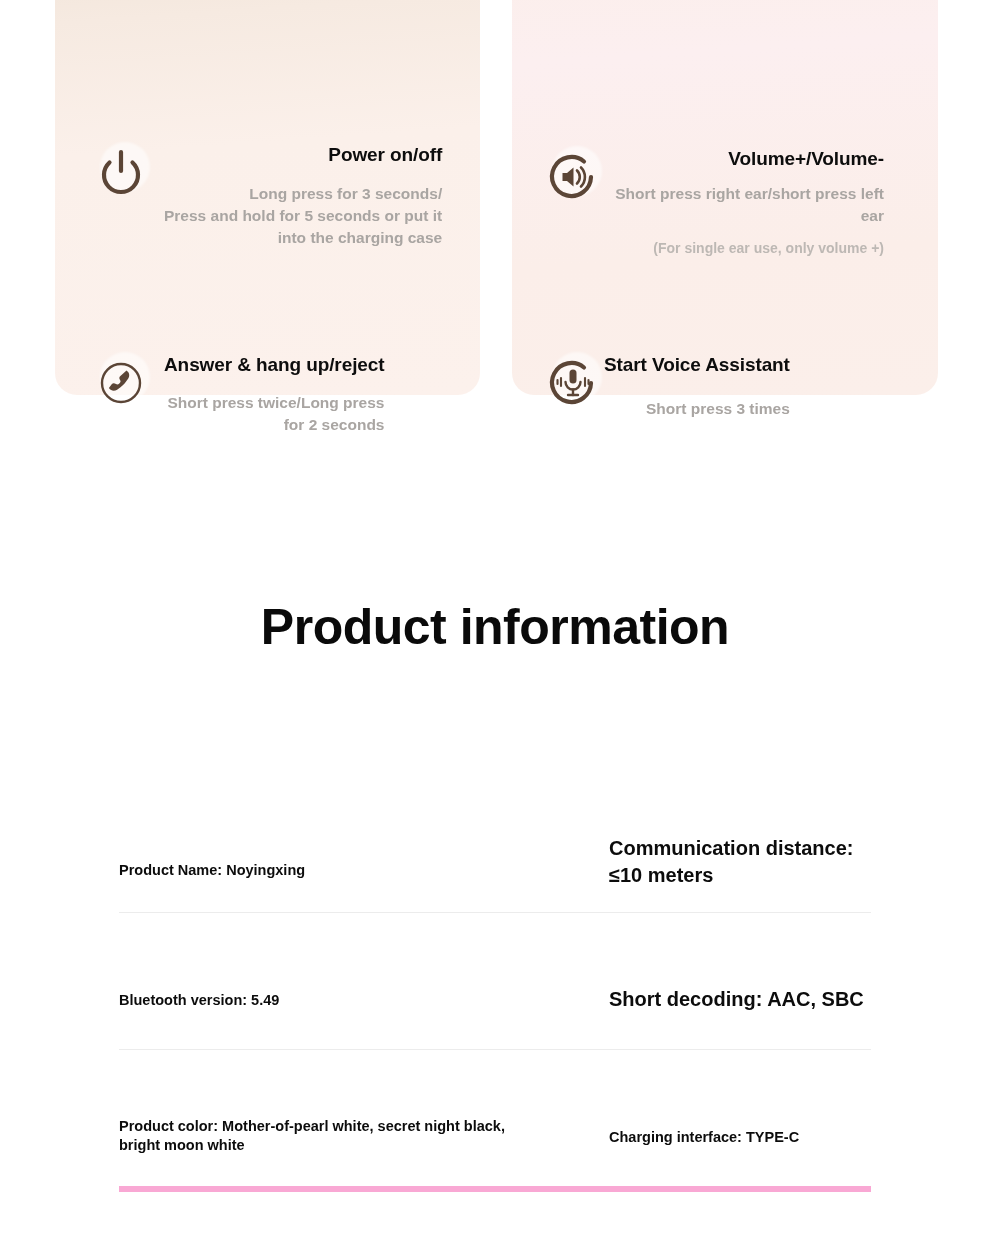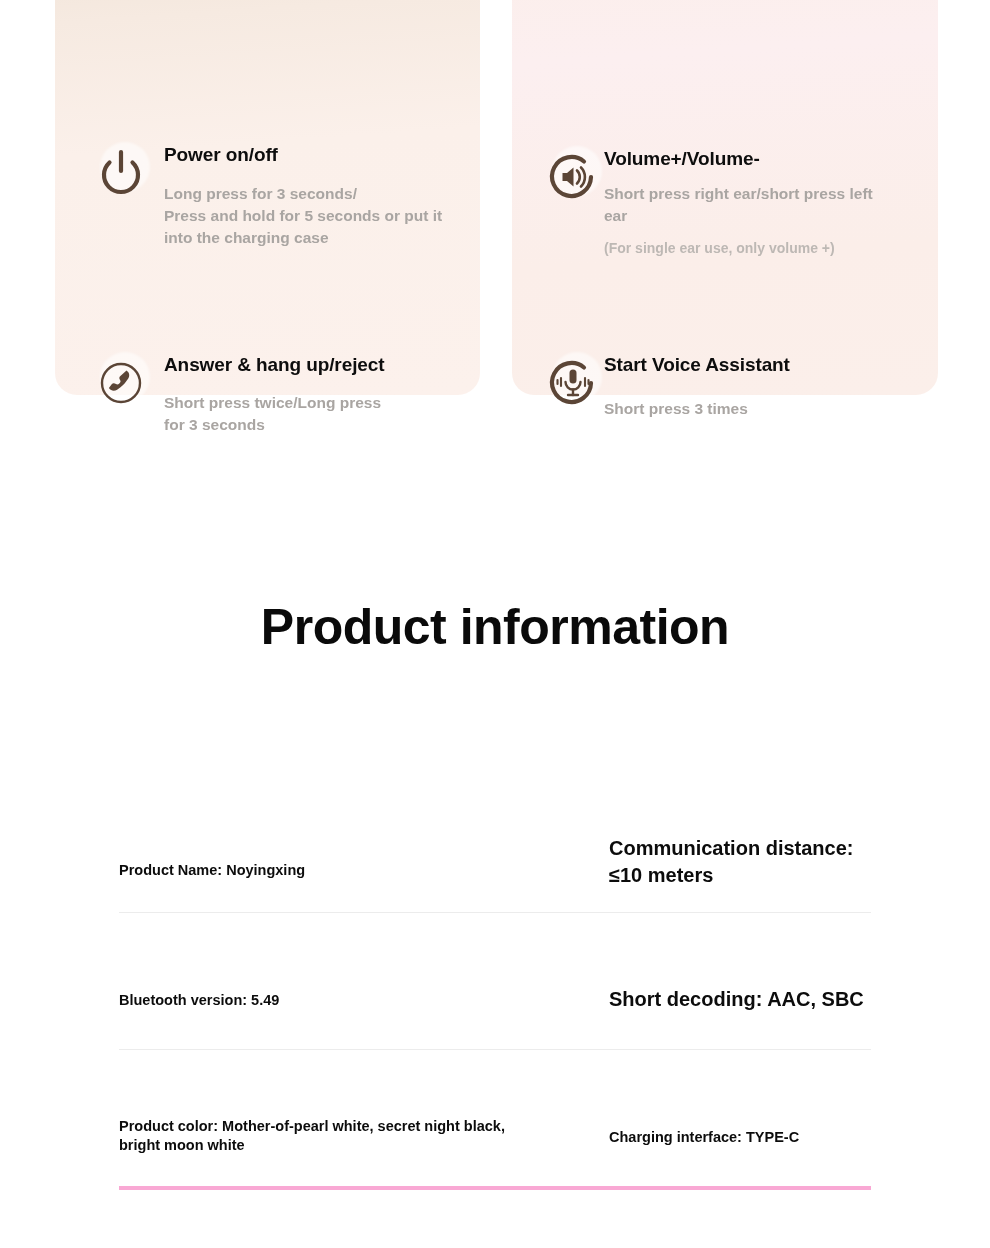--- a/index.html
+++ b/index.html
@@ -16,20 +16,21 @@
     color: #000;
   }
 
   
   #cards {
     position: absolute;
     left: 0;
     top: 0;
     width: 882px;
     height: 400px;
+    text-align: right;
   }
 
   .card {
     position: absolute;
     top: -90px;
     border-radius: 22px;
     overflow: hidden;
   }
   .card-left {
     left: 55px;
@@ -140,21 +141,21 @@
     left: 119px;
     top: 216px;
     width: 752px;
   }
   .spec-row {
     position: relative;
     display: flex;
     border-bottom: 1px solid #ececec;
     height: 136px;
   }
-  .spec-row:last-child { border-bottom: 4px solid #f9a8d4; }
+  .spec-row:last-child { border-bottom: 6px solid #f9a8d4; }
 
   .spec-cell {
     position: relative;
   }
   .spec-cell.left {
     width: 490px;
     flex: 0 0 490px;
   }
   .spec-cell.right {
     flex: 1 1 auto;
@@ -216,21 +217,21 @@
       <div class="icon-halo"></div>
       <svg width="56" height="56" viewBox="0 0 56 56" aria-hidden="true">
         <circle cx="28" cy="28" r="19" fill="none" stroke="#5b4536" stroke-width="2.4"></circle>
         <path d="M33.5 15.5 c3.2 2.2 3.4 5.6 1.6 8.2 l-2.4 3.4 c-1.4 2.0 -3.2 3.8 -5.2 5.2 l-3.4 2.4 c-2.6 1.8 -6.0 1.6 -8.2 -1.6 l2.8 -3.8 c1.3 -1.8 3.1 -1.0 4.3 -0.2 1.2 0.8 2.4 0.3 3.3 -0.5 1.0 -0.9 1.7 -2.1 0.9 -3.3 -0.8 -1.2 -1.6 -3.0 0.2 -4.3 z" fill="#5b4536"></path>
       </svg>
     </div>
     <div class="feature-text">
       <div class="feature-title">Answer &amp; hang up/reject</div>
       <div class="feature-desc">
         <span class="ln">Short press twice/Long press</span>
-        <span class="ln">for 3 seconds</span>
+        <span class="ln">for 2 seconds</span>
       </div>
     </div>
   </div>
 
   <div class="feature f-volume">
     <div class="icon-wrap">
       <div class="icon-halo"></div>
       <svg width="54" height="54" viewBox="0 0 54 54" aria-hidden="true">
         <path d="M38 11.5 A19.5 19.5 0 1 0 45 27" fill="none" stroke="#5b4536" stroke-width="4.2" stroke-linecap="round"></path>
         <path d="M16.5 23 h4.5 l6.5 -5.5 v19 l-6.5 -5.5 h-4.5 z" fill="#5b4536"></path>

